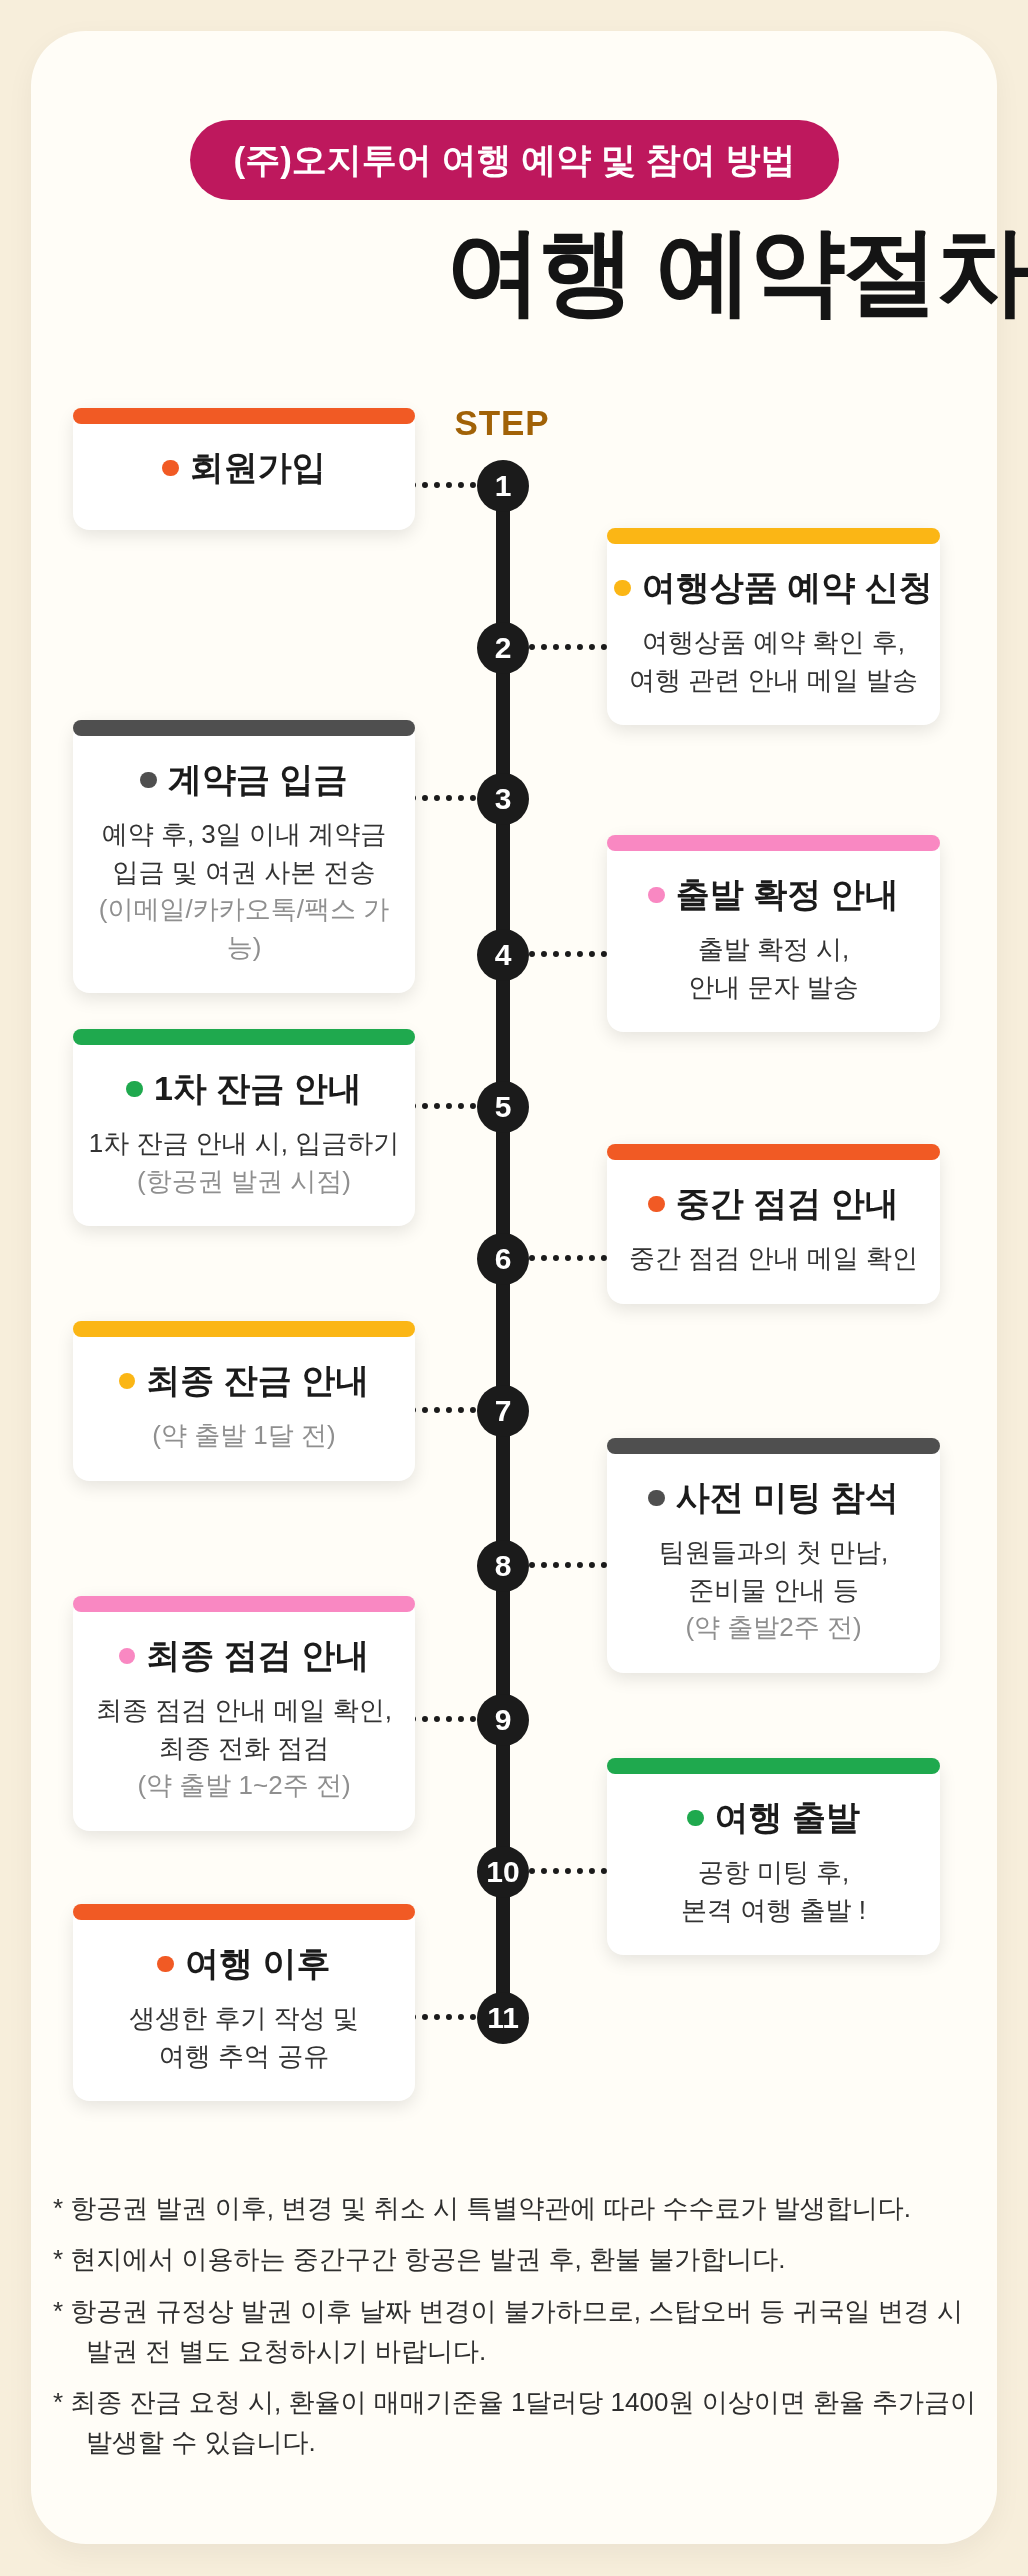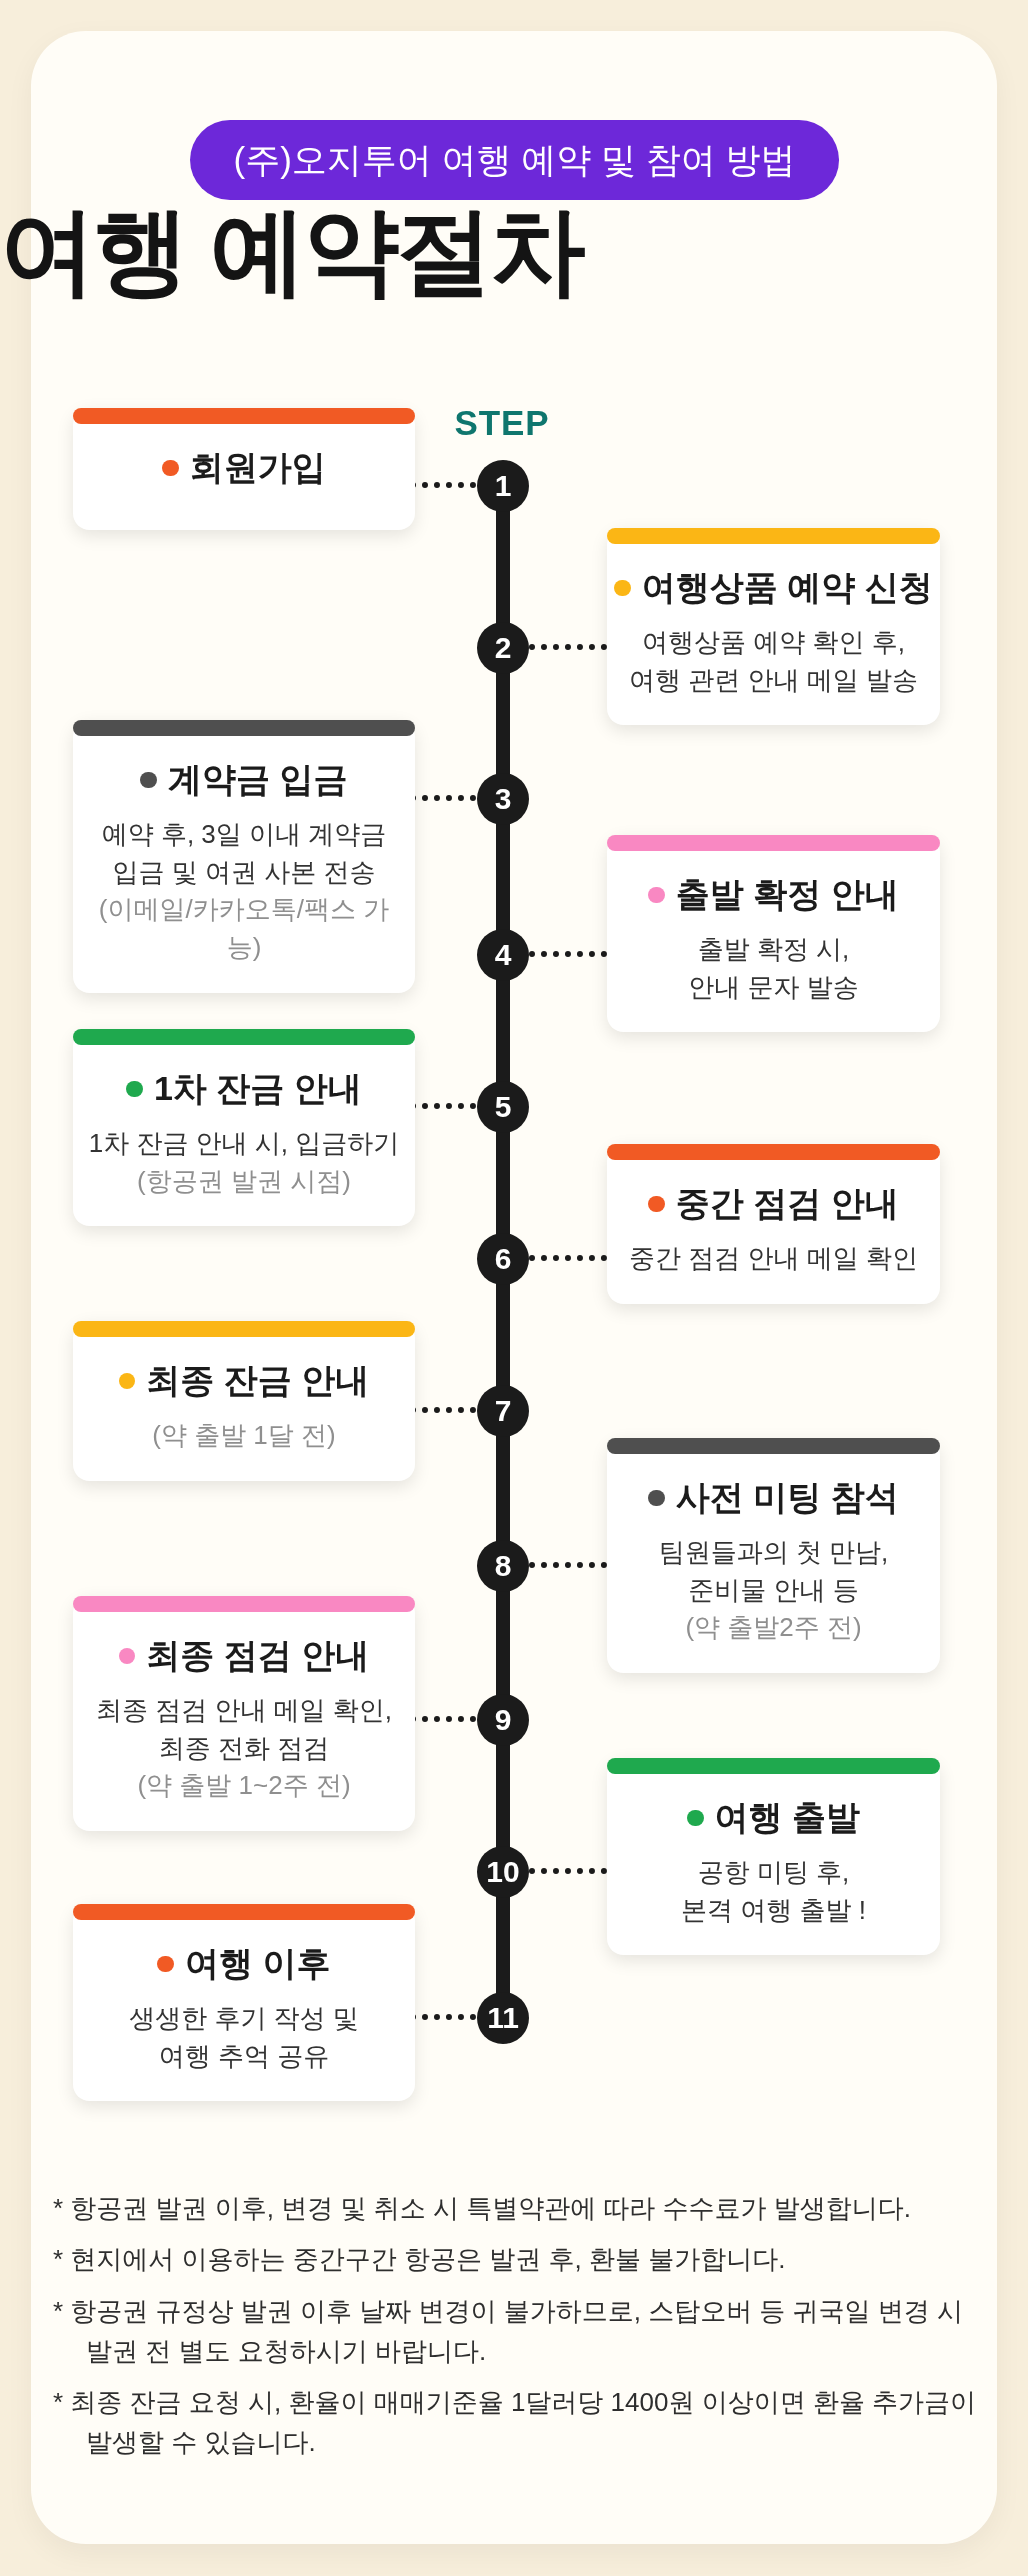--- a/index.html
+++ b/index.html
@@ -5,28 +5,28 @@
   * { margin:0; padding:0; box-sizing:border-box; }
   html,body { background:#f7eedb; }
   body { font-family:"Liberation Sans","DejaVu Sans",sans-serif; }
 
   .poster { position:relative; width:1029px; height:2576px; background:#f7eedb; overflow:hidden; }
 
   .sheet { position:absolute; left:31px; top:31px; width:966px; height:2513px;
            background:#fffdf7; border-radius:55px; box-shadow:0 9.2px 28px rgba(0,0,0,0.05); }
 
   .badge { position:absolute; top:120px; left:50%; transform:translateX(-50%);
-           background:#6d28d9; color:#fff; font-size:35px; font-weight:400;
+           background:#be185d; color:#fff; font-size:35px; font-weight:700;
            padding:16.6px 44px; border-radius:64px; white-space:nowrap; z-index:3; }
 
-  .main-title { position:absolute; top:188px; left:0; width:100%; text-align:left;
+  .main-title { position:absolute; top:208px; left:0; width:100%; text-align:right;
                 font-size:96px; font-weight:900; color:#141414; letter-spacing:-2.8px; z-index:3; }
 
   .step-label { position:absolute; top:403px; left:410px; width:184px; text-align:center;
-                font-size:35px; font-weight:800; color:#0f766e; letter-spacing:0.9px; z-index:4; }
+                font-size:35px; font-weight:800; color:#a16207; letter-spacing:0.9px; z-index:4; }
 
   .spine { position:absolute; left:496px; top:486px; width:14px; height:1533px;
            background:#1b1b1b; z-index:4; }
 
   .circle { position:absolute; left:477px; width:52px; height:52px; border-radius:50%;
             background:#1b1b1b; color:#fff; display:flex; align-items:center; justify-content:center;
             font-size:30px; font-weight:800; z-index:6; }
   .c1{top:460px}.c2{top:622px}.c3{top:773px}.c4{top:929px}.c5{top:1081px}.c6{top:1233px}
   .c7{top:1385px}.c8{top:1540px}.c9{top:1694px}.c10{top:1846px}.c11{top:1992px}
 

